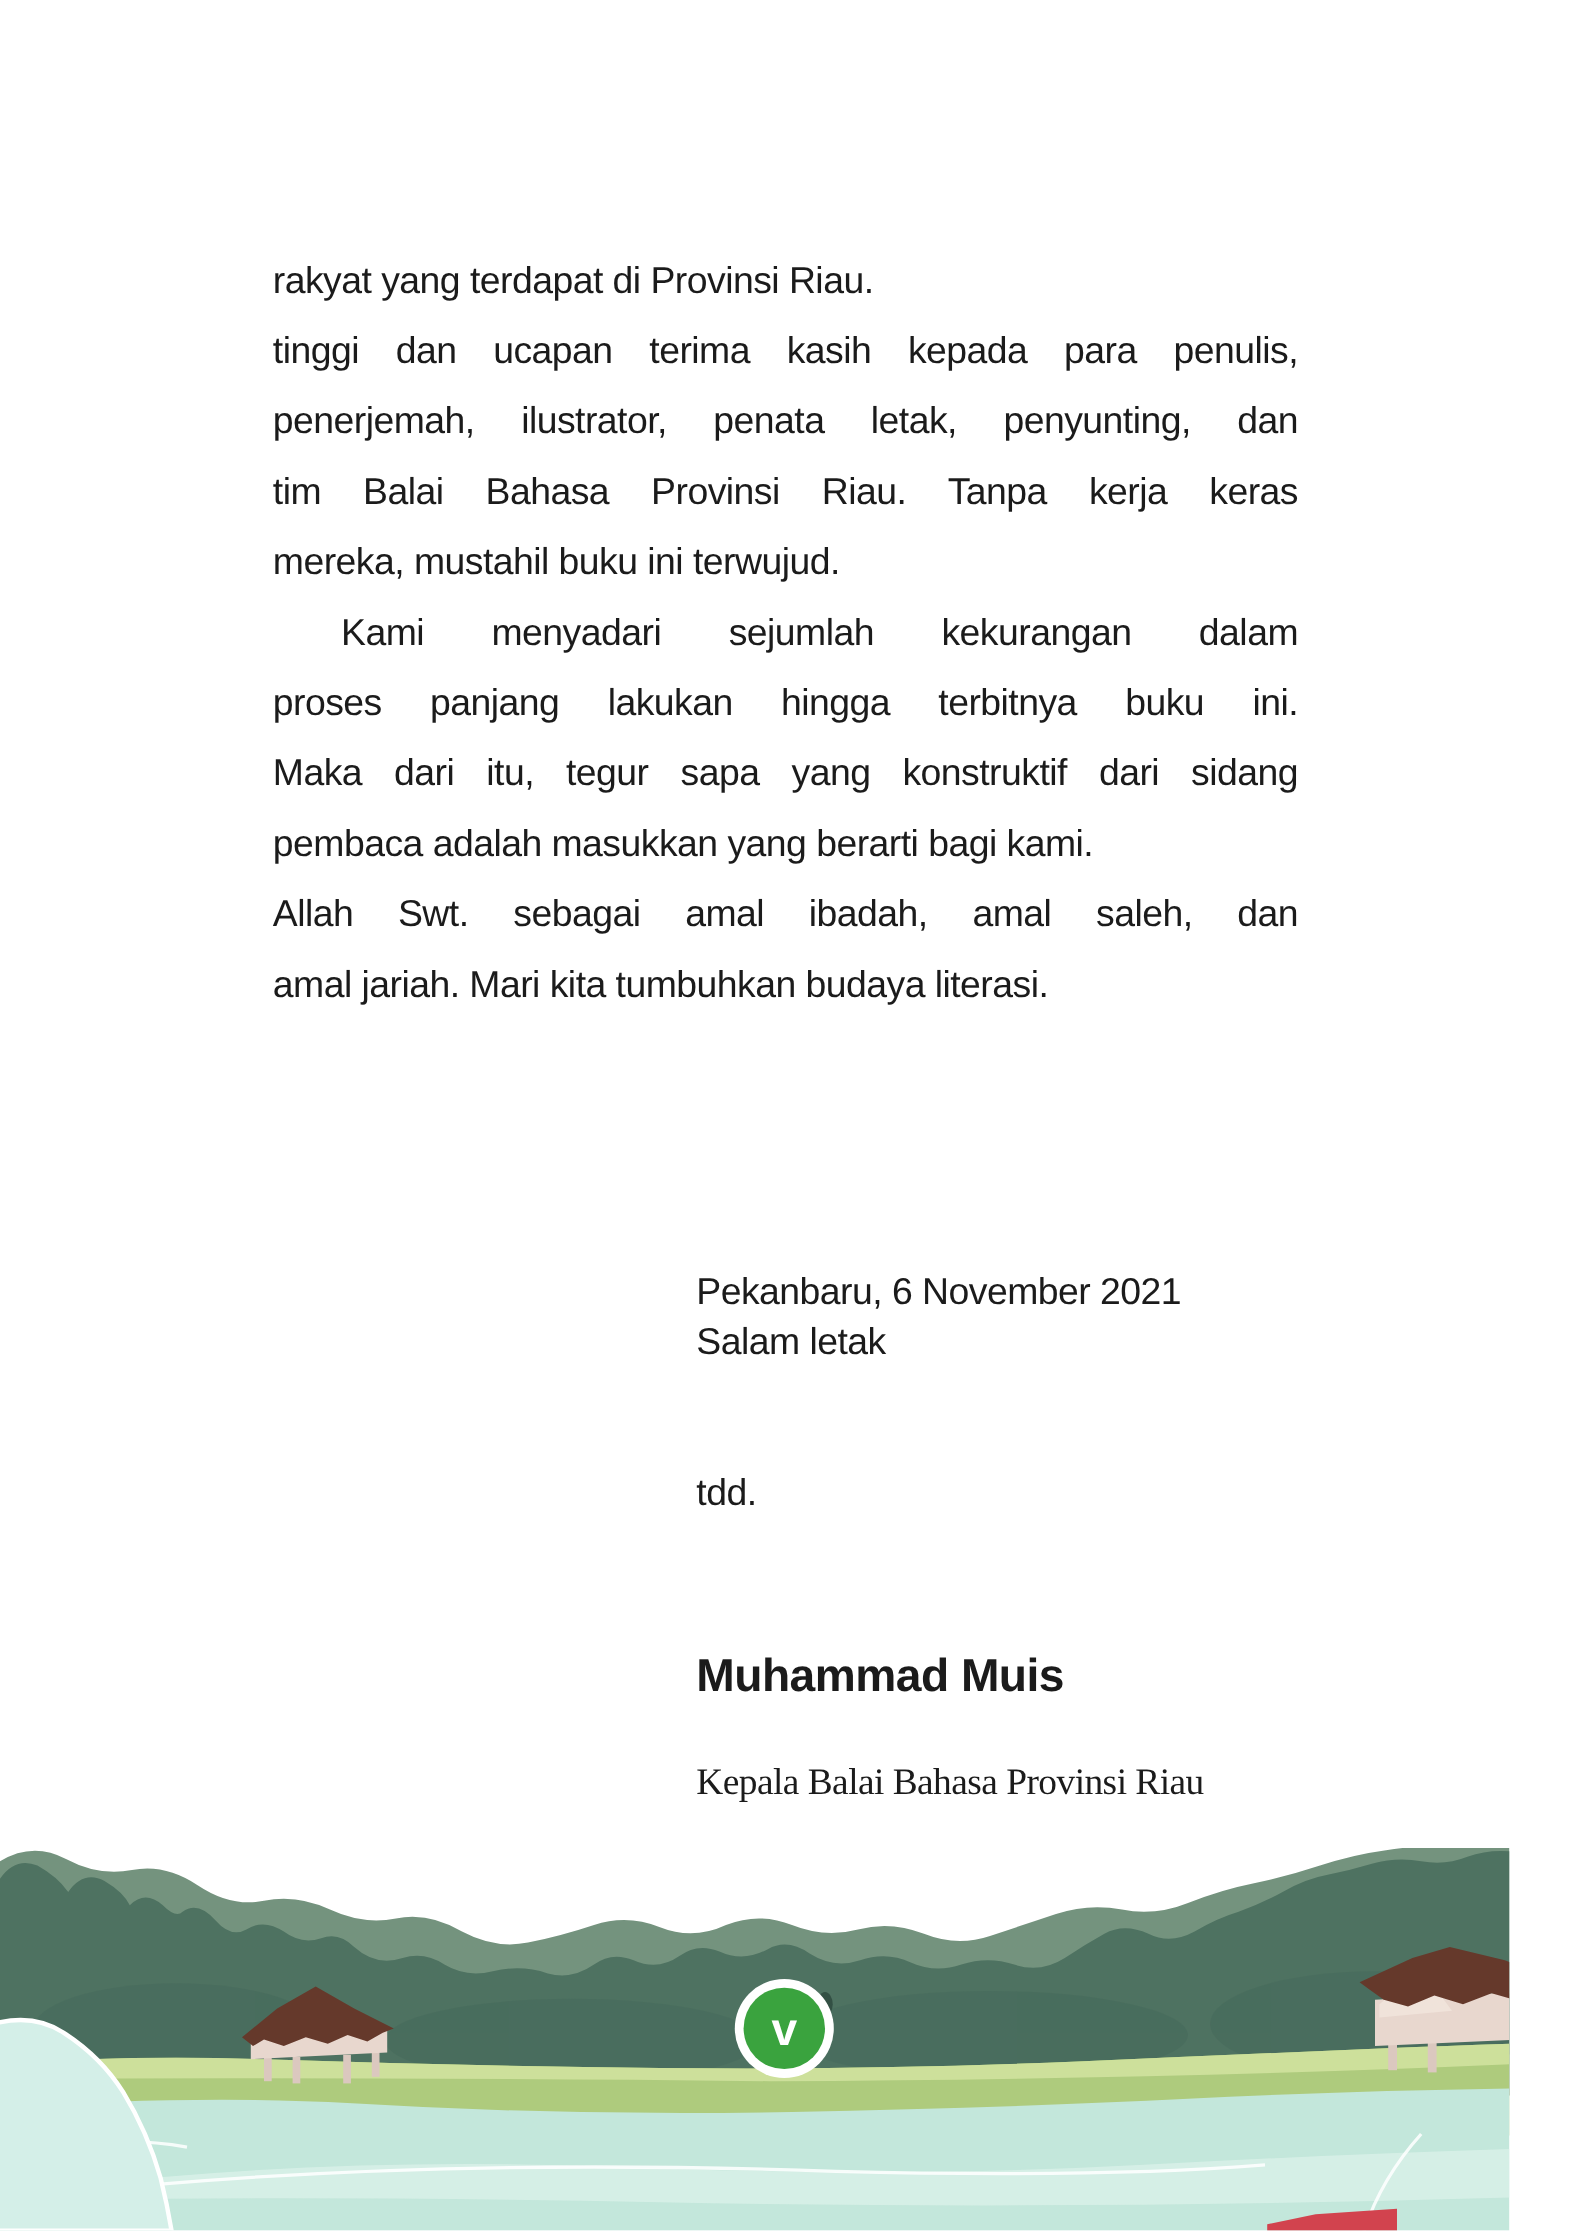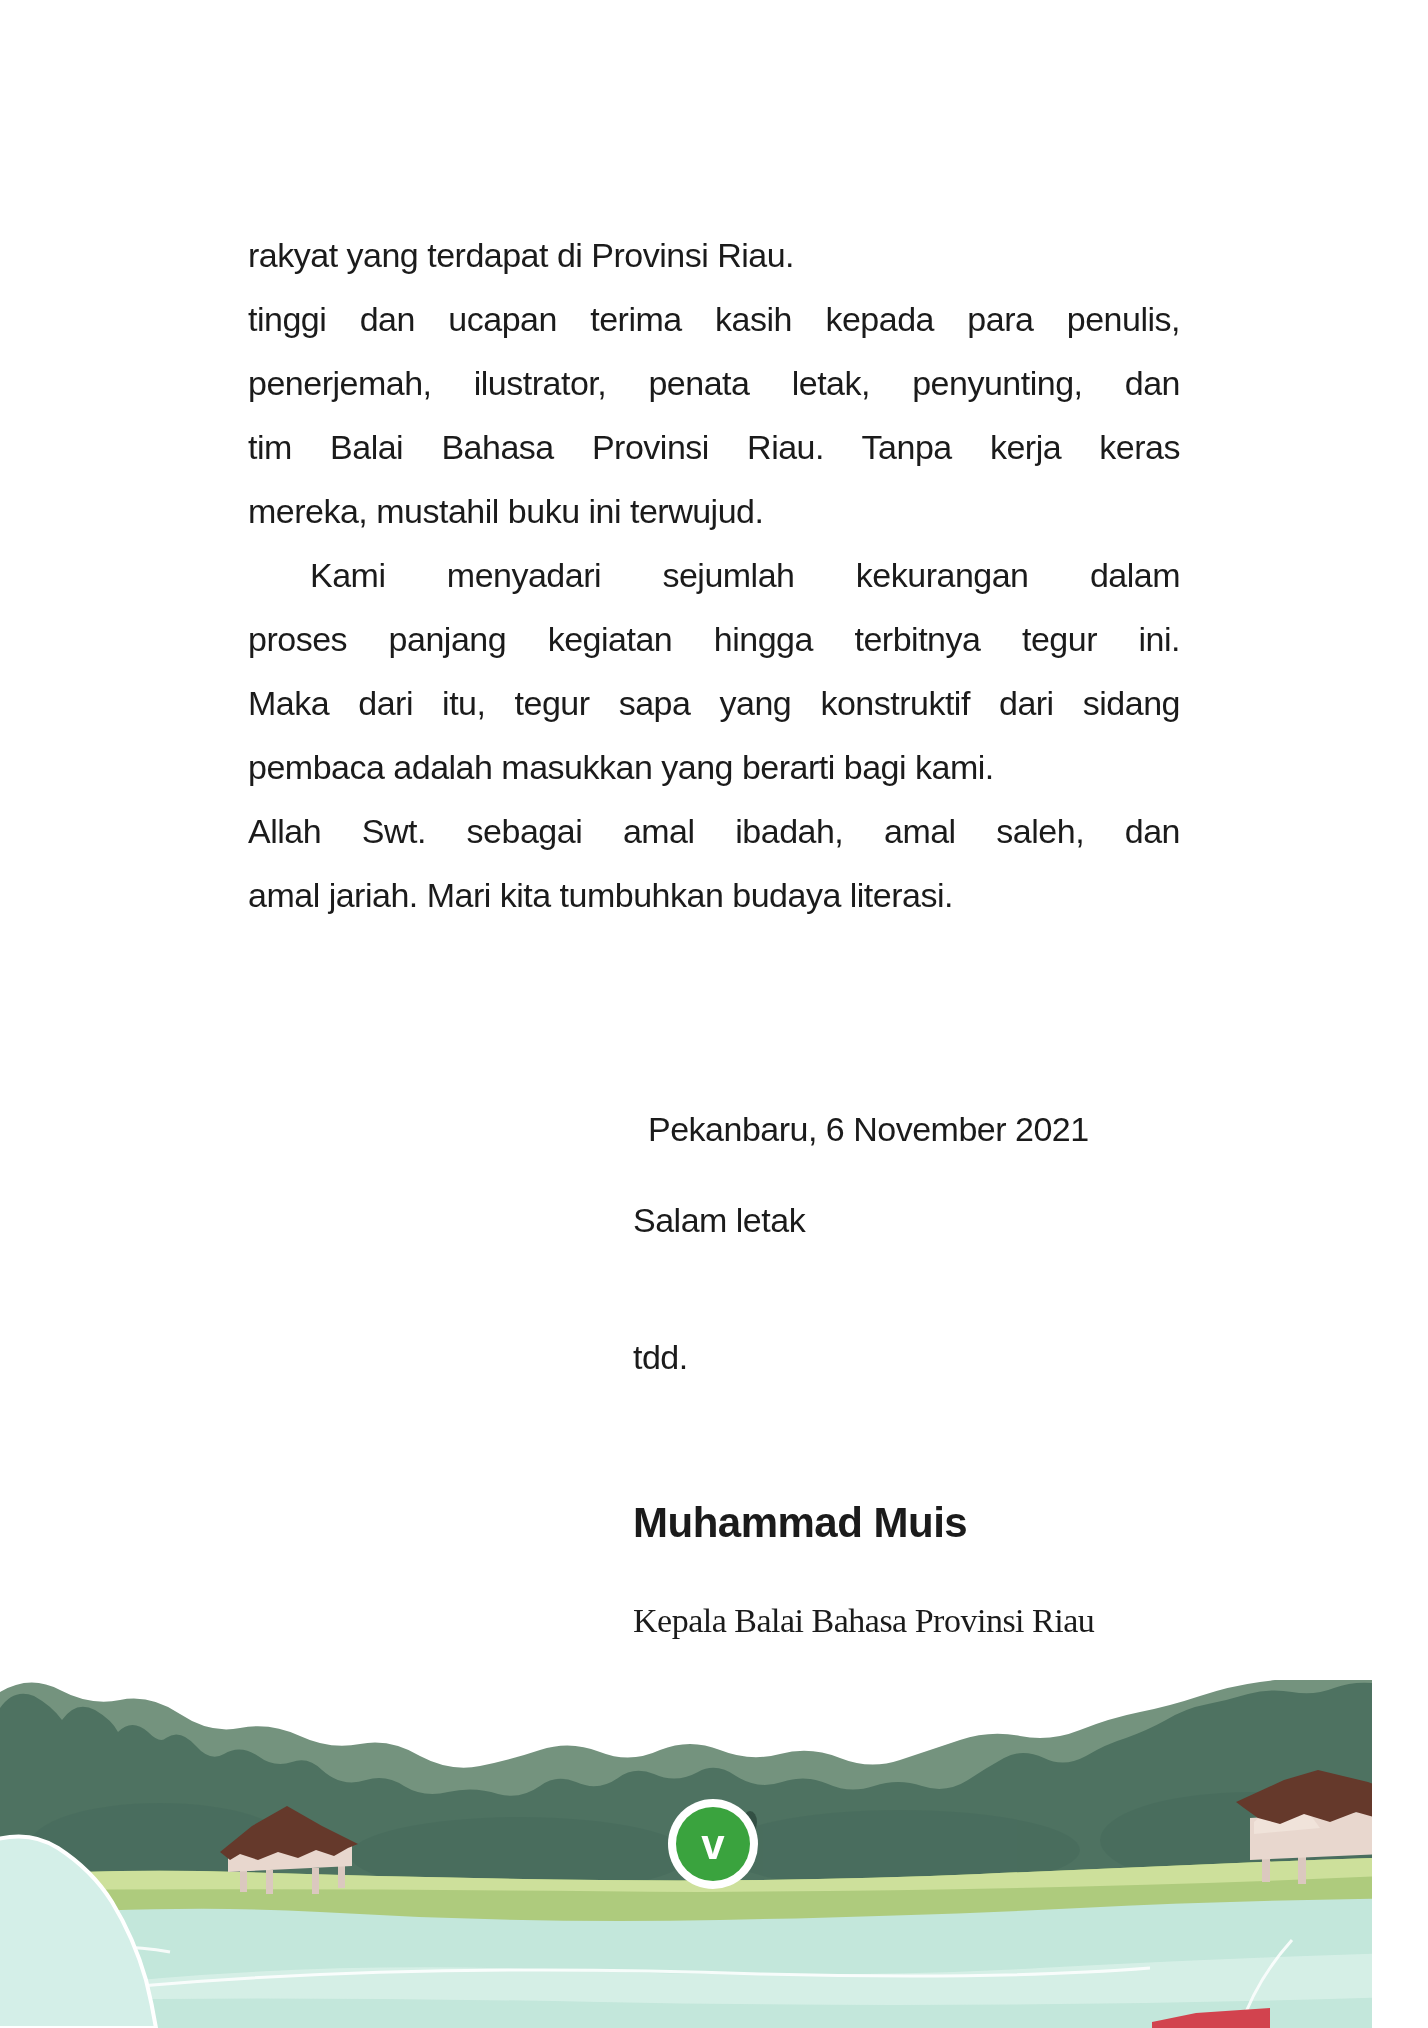--- a/index.html
+++ b/index.html
@@ -20,21 +20,21 @@
   }
   .text-line{white-space:normal;}
   .text-line.just{text-align:justify;text-align-last:justify;}
   .text-line.last{text-align:left;}
   .text-line.indent{text-indent:62px;}
   .sig{
     position:absolute;left:633px;
     font-size:34px;line-height:60px;letter-spacing:-0.5px;
     color:#1b1b1b;white-space:nowrap;
   }
-  .sig-date{top:1099px;margin-left:15px;}
+  .sig-date{top:1144px;}
   .sig-salam{top:1190px;}
   .sig-tdd{top:1327px;}
   .sig-name{top:1449px;font-size:42px;font-weight:bold;letter-spacing:-0.5px;margin-top:44px;}
   .sig-title{top:1591px;font-family:Liberation Serif, serif;}
   .footer-art{
     position:absolute;left:0;top:1680px;width:1428px;height:348px;
   }
   .badge-label{
     font-family:"Liberation Sans", sans-serif;
     font-weight:bold;font-size:42px;
@@ -46,21 +46,21 @@
 <div class="page">
 
   <div class="body-text">
 
   <div class="text-line last">rakyat yang terdapat di Provinsi Riau.</div>
       <div class="text-line just">tinggi dan ucapan terima kasih kepada para penulis,</div>
       <div class="text-line just">penerjemah, ilustrator, penata letak, penyunting, dan</div>
       <div class="text-line just">tim Balai Bahasa Provinsi Riau. Tanpa kerja keras</div>
       <div class="text-line last">mereka, mustahil buku ini terwujud.</div>
       <div class="text-line indent just">Kami menyadari sejumlah kekurangan dalam</div>
-      <div class="text-line just">proses panjang kegiatan hingga terbitnya tegur ini.</div>
+      <div class="text-line just">proses panjang lakukan hingga terbitnya buku ini.</div>
       <div class="text-line just">Maka dari itu, tegur sapa yang konstruktif dari sidang</div>
       <div class="text-line last">pembaca adalah masukkan yang berarti bagi kami.</div>
       <div class="text-line just">Allah Swt. sebagai amal ibadah, amal saleh, dan</div>
       <div class="text-line last">amal jariah. Mari kita tumbuhkan budaya literasi.</div>
     </div>
 
   <div class="sig sig-date">Pekanbaru, 6 November 2021</div>
   <div class="sig sig-salam">Salam letak</div>
   <div class="sig sig-tdd">tdd.</div>
   <div class="sig sig-name">Muhammad Muis</div>

